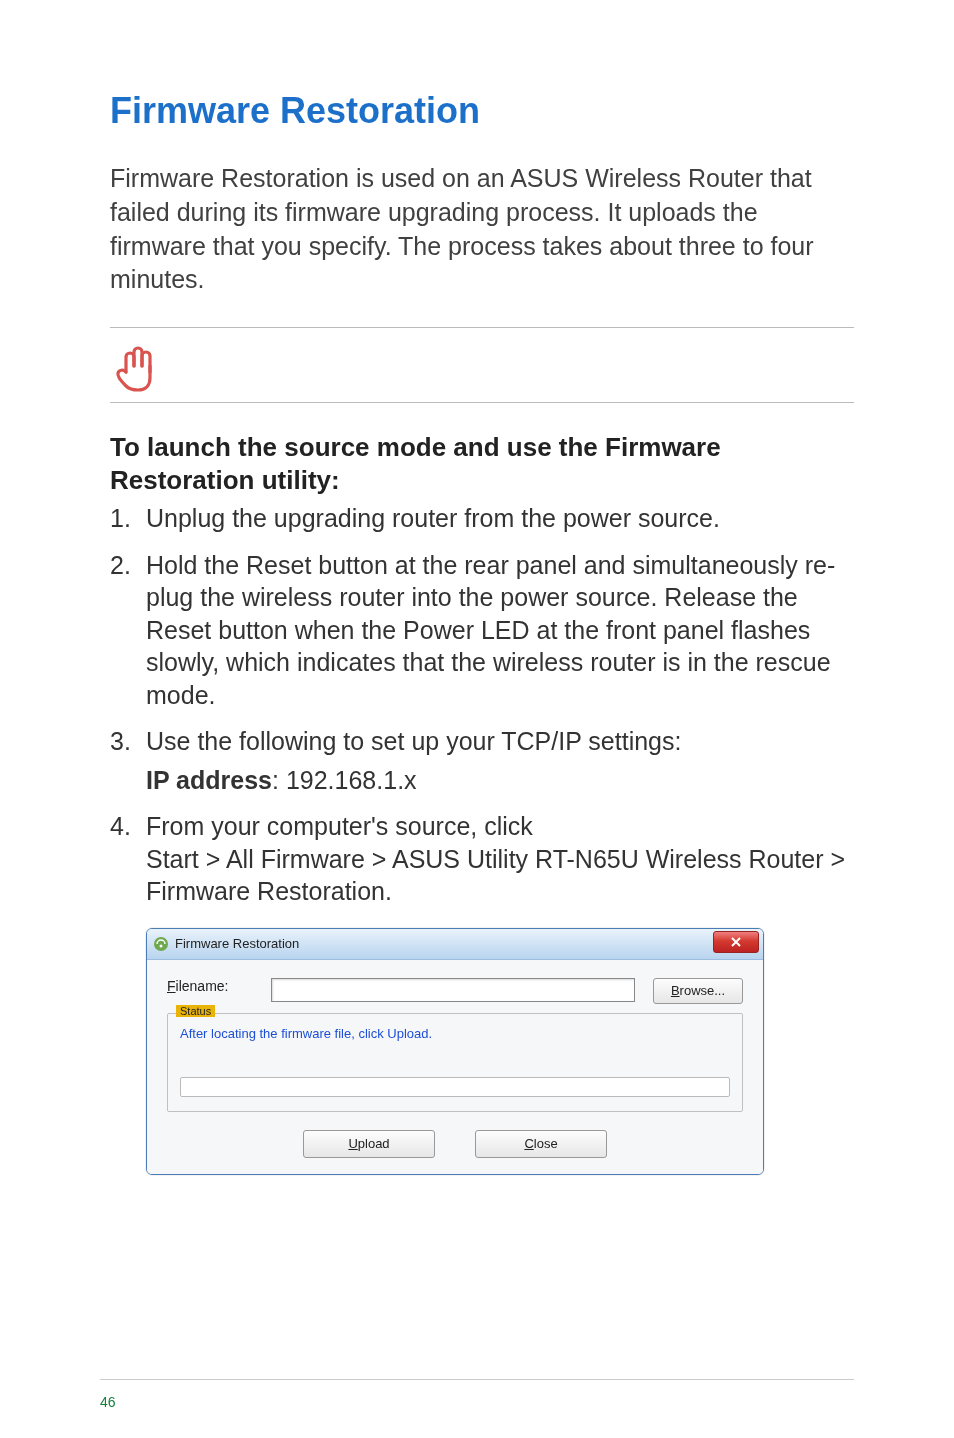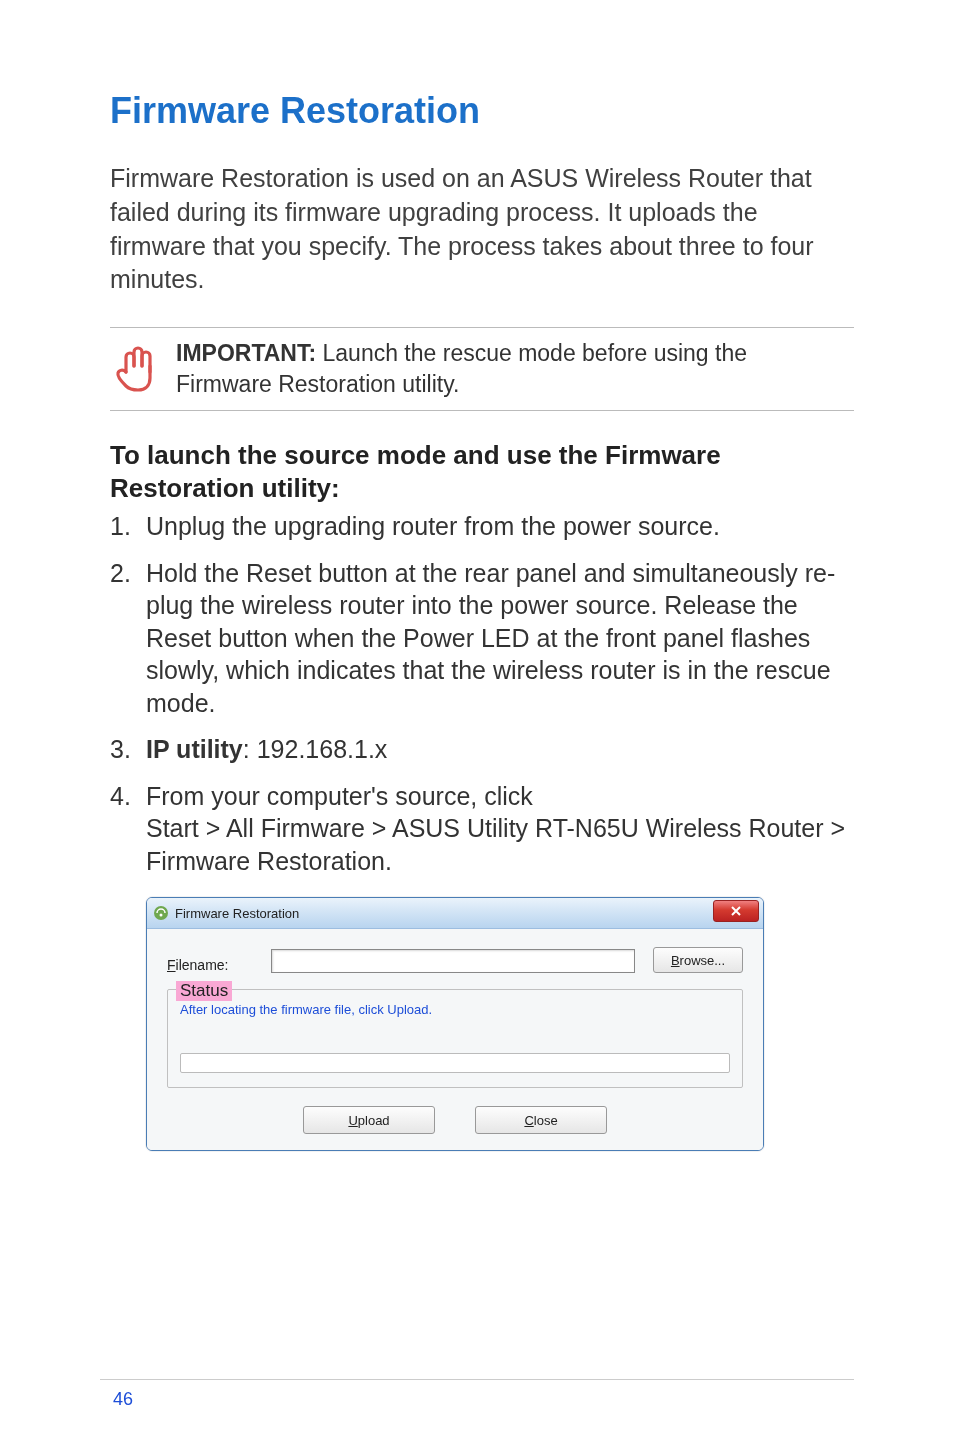--- a/index.html
+++ b/index.html
@@ -130,23 +130,23 @@
     align-items: center;
     justify-content: center;
   }
   .close-btn svg { width: 12px; height: 12px; }
   .window-body {
     padding: 18px 20px 16px 20px;
     background: #f5f7f8;
   }
   .file-row {
     display: flex;
-    align-items: flex-end;
+    align-items: flex-start;
     gap: 18px;
-    margin-bottom: 16px;
+    margin-bottom: 9px;
   }
   .file-label {
     font-size: 14px;
     color: #222;
     width: 86px;
     font-family: Tahoma, "Segoe UI", sans-serif;
   }
   .file-label .ul { text-decoration: underline; }
   .file-input {
     flex: 1;
@@ -171,23 +171,23 @@
     border: 1px solid #c0c0c0;
     border-radius: 2px;
     padding: 12px 12px 14px 12px;
     position: relative;
     margin-bottom: 18px;
   }
   .status-legend {
     position: absolute;
     top: -9px;
     left: 8px;
-    background: #f9a8d4;
+    background: #eab308;
     padding: 0 4px;
-    font-size: 17px;
+    font-size: 11px;
     color: #222;
     font-family: Tahoma, sans-serif;
   }
   .status-msg {
     font-size: 13px;
     color: #1d4ed8;
     font-family: Tahoma, sans-serif;
     margin-bottom: 36px;
   }
   .progress {
@@ -215,56 +215,54 @@
   .win-btn .ul { text-decoration: underline; }
   .footer-line {
     position: absolute;
     left: 100px;
     right: 100px;
     bottom: 58px;
     border-top: 1px solid #ccc;
   }
   .page-num {
     position: absolute;
-    left: 113px;
+    left: 100px;
     bottom: 28px;
-    font-size: 18px;
-    color: #1d4ed8;
+    font-size: 14px;
+    color: #15803d;
   }
 </style>
 </head>
 <body>
 
 <div class="page">
   <div class="title">Firmware Restoration</div>
 
   <div class="intro">Firmware Restoration is used on an ASUS Wireless Router that failed during its firmware upgrading process. It uploads the firmware that you specify. The process takes about three to four minutes.</div>
 
   <div class="important-box">
     <svg class="hand-icon" viewBox="0 0 50 50">
       <g fill="none" stroke="#d9534f" stroke-width="3.2" stroke-linecap="round" stroke-linejoin="round">
         <path d="M16 30 V15 a4 4 0 0 1 8 0 V24"></path>
         <path d="M24 24 V10 a4 4 0 0 1 8 0 V24"></path>
         <path d="M32 24 V14 a4 4 0 0 1 8 0 V30"></path>
         <path d="M16 30 c-3 -3 -7 -2 -8 1 c-1 3 4 9 8 13 c3 3 7 4 12 4 c8 0 12 -5 12 -12 V24"></path>
       </g>
     </svg>
-    <div class="important-text">
-      <span class="bold">IMPORTANT:</span><span> Launch the rescue mode before using the Firmware Restoration utility.</span>
-    </div>
   </div>
 
   <div class="subheading">To launch the source mode and use the Firmware Restoration utility:</div>
 
   <ol class="steps">
     <li>Unplug the upgrading router from the power source.</li>
     <li>Hold the Reset button at the rear panel and simultaneously re-plug the wireless router into the power source. Release the Reset button when the Power LED at the front panel flashes slowly, which indicates that the wireless router is in the rescue mode.</li>
     <li>
+      <span>Use the following to set up your TCP/IP settings:</span>
       <div class="step-indent ip-line">
-        <span class="bold">IP utility</span><span>: 192.168.1.x</span>
+        <span class="bold">IP address</span><span>: 192.168.1.x</span>
       </div>
     </li>
     <li>
       <span>From your computer's source, click</span><br>
       <span class="bold">Start</span><span> &gt; </span><span class="bold">All Firmware</span><span> &gt; </span><span class="bold">ASUS Utility RT-N65U Wireless Router</span><span> &gt; </span><span class="bold">Firmware Restoration</span><span>.</span>
     </li>
   </ol>
 
   <div class="screenshot-wrap">
     <div class="app-window">

